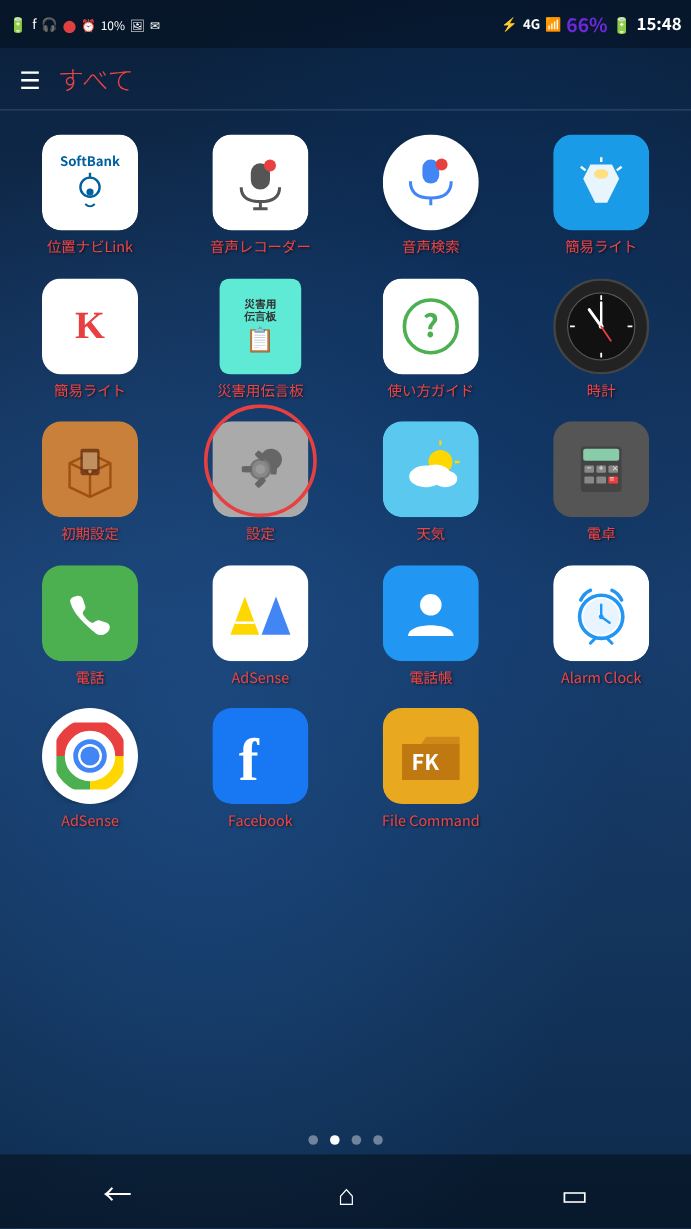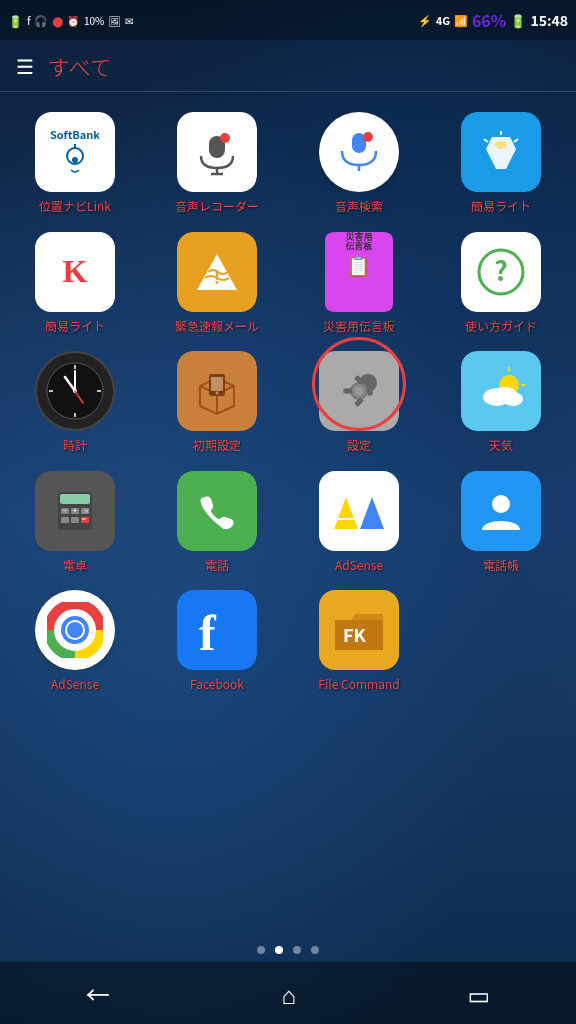--- a/index.html
+++ b/index.html
@@ -265,34 +265,21 @@
     <div class="app-item">
       <div class="app-icon-wrapper">
         <div style="width:80px;height:80px;background:white;border-radius:8px;display:flex;align-items:center;justify-content:center;">
         <div style="color:#e84040;font-size:32px;font-weight:bold;font-family:serif;">K</div>
       </div>
       </div>
       <div class="app-label">簡易ライト</div>
     </div>
     <div class="app-item">
       <div class="app-icon-wrapper">
-        <div style="width:80px;height:80px;background:#e8a020;border-radius:16px;display:flex;align-items:center;justify-content:center;">
-        <svg width="48" height="48" viewBox="0 0 48 48">
-          <polygon points="24,6 44,42 4,42" fill="white"></polygon>
-          <text x="24" y="36" text-anchor="middle" font-size="16" font-weight="bold" fill="#e8a020">!</text>
-          <path d="M15,24 Q20,20 25,24 Q30,28 35,24" stroke="#e8a020" stroke-width="2" fill="none"></path>
-          <path d="M12,30 Q18,26 24,30 Q30,34 36,30" stroke="#e8a020" stroke-width="2" fill="none"></path>
-        </svg>
-      </div>
-      </div>
-      <div class="app-label">緊急速報メール</div>
-    </div>
-    <div class="app-item">
-      <div class="app-icon-wrapper">
-        <div style="width:68px;height:80px;background:#d946ef;border-radius:8px;display:flex;justify-content:center;">
+        <div style="width:68px;height:80px;background:#5eead4;border-radius:8px;display:flex;align-items:center;justify-content:center;">
         <div style="font-size:11px;color:#333;text-align:center;font-weight:bold;line-height:1.2;">
           <div style="font-size:9px;">災害用</div>
           <div style="font-size:9px;font-family:Liberation Mono, monospace;">伝言板</div>
           <div style="font-size:20px;">📋</div>
         </div>
       </div>
       </div>
       <div class="app-label">災害用伝言板</div>
     </div>
     <div class="app-item">
@@ -435,20 +422,40 @@
         <svg width="50" height="50" viewBox="0 0 50 50">
           <circle cx="25" cy="18" r="9" fill="white"></circle>
           <path d="M6 44 C6 32 44 32 44 44" fill="white"></path>
         </svg>
       </div>
       </div>
       <div class="app-label">電話帳</div>
     </div>
     <div class="app-item">
       <div class="app-icon-wrapper">
+        <div style="width:80px;height:80px;background:white;border-radius:16px;display:flex;align-items:center;justify-content:center;">
+        <svg width="54" height="54" viewBox="0 0 54 54">
+          <circle cx="27" cy="30" r="18" fill="white" stroke="#2196F3" stroke-width="3"></circle>
+          <circle cx="27" cy="30" r="15" fill="#e8f4ff"></circle>
+          <line x1="27" y1="30" x2="27" y2="20" stroke="#2196F3" stroke-width="2" stroke-linecap="round"></line>
+          <line x1="27" y1="30" x2="34" y2="35" stroke="#2196F3" stroke-width="2" stroke-linecap="round"></line>
+          <circle cx="27" cy="30" r="2" fill="#2196F3"></circle>
+
+          <path d="M10 16 Q13 10 18 8" stroke="#2196F3" stroke-width="3" fill="none" stroke-linecap="round"></path>
+          <path d="M44 16 Q41 10 36 8" stroke="#2196F3" stroke-width="3" fill="none" stroke-linecap="round"></path>
+
+          <line x1="22" y1="48" x2="18" y2="52" stroke="#2196F3" stroke-width="2.5" stroke-linecap="round"></line>
+          <line x1="32" y1="48" x2="36" y2="52" stroke="#2196F3" stroke-width="2.5" stroke-linecap="round"></line>
+        </svg>
+      </div>
+      </div>
+      <div class="app-label">Alarm Clock</div>
+    </div>
+    <div class="app-item">
+      <div class="app-icon-wrapper">
         <div style="width:80px;height:80px;background:white;border-radius:50%;display:flex;align-items:center;justify-content:center;box-shadow:0 2px 6px rgba(0,0,0,0.2);">
         <svg width="56" height="56" viewBox="0 0 56 56">
           <circle cx="28" cy="28" r="26" fill="white"></circle>
 
           <path d="M28 2 A26 26 0 0 1 54 28" stroke="#e84040" stroke-width="10" fill="none"></path>
           <path d="M54 28 A26 26 0 0 1 28 54" stroke="#FFD700" stroke-width="10" fill="none"></path>
           <path d="M28 54 A26 26 0 0 1 2 28" stroke="#4caf50" stroke-width="10" fill="none"></path>
           <path d="M2 28 A26 26 0 0 1 28 2" stroke="#e84040" stroke-width="10" fill="none"></path>
 
           <circle cx="28" cy="28" r="14" fill="#4285F4"></circle>

